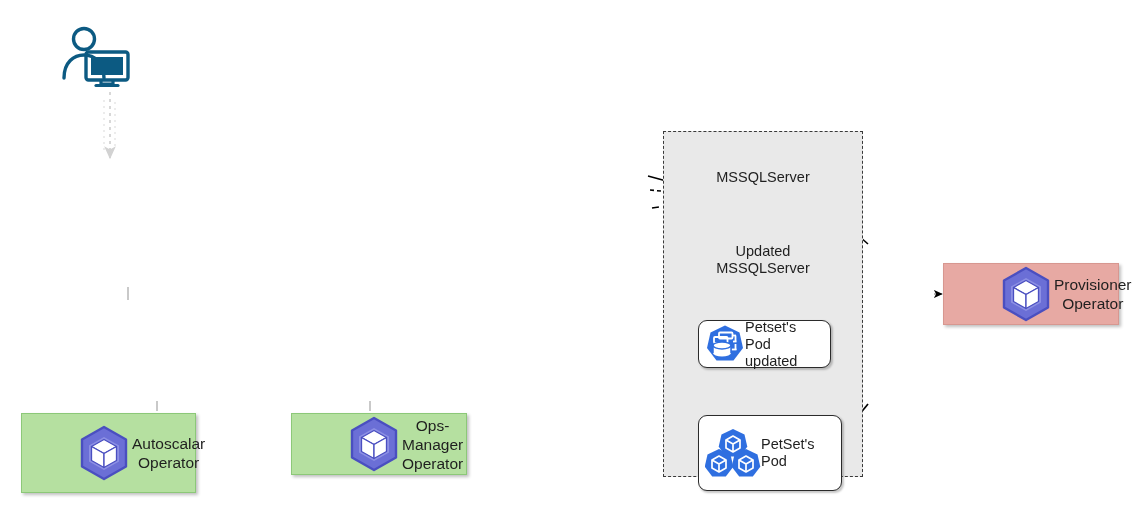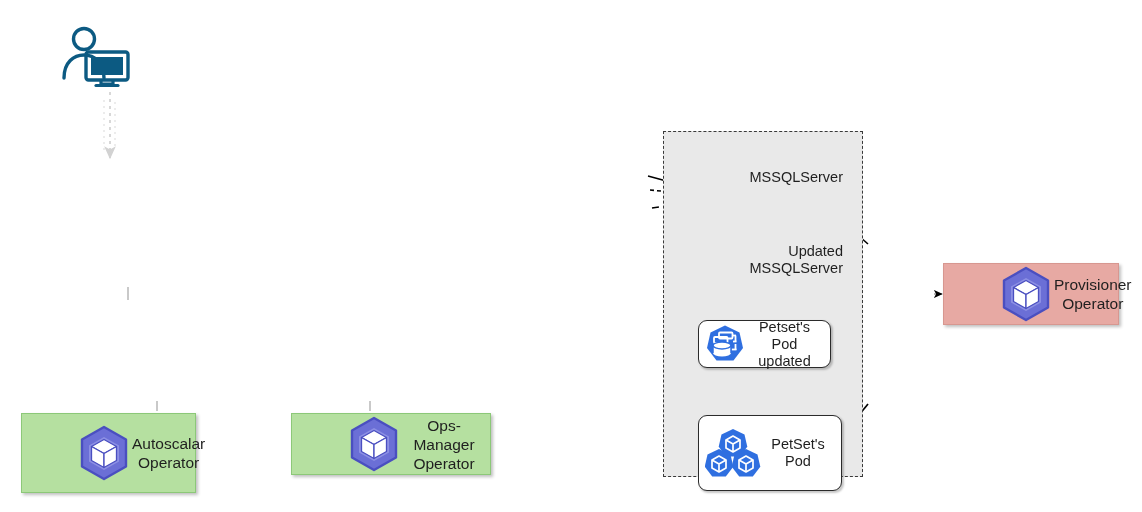--- a/index.html
+++ b/index.html
@@ -32,21 +32,21 @@
     width: 200px;
     height: 346px;
     background: #e9e9e9;
     border: 1.6px dashed #3a3a3a;
     box-sizing: border-box;
   }
 
   
   .panel-label {
     position: absolute;
-    text-align: right;
+    text-align: center;
     color: #1f1f1f;
     font-size: 14.5px;
     line-height: 17px;
     white-space: pre-line;
   }
   #label-mssqlserver { left: 683px; top: 169px; width: 160px; }
   #label-updated-mssqlserver { left: 683px; top: 243px; width: 160px; }
 
   
   .res-box {
@@ -54,21 +54,21 @@
     background: #ffffff;
     border: 1.5px solid #2b2b2b;
     border-radius: 9px;
     box-sizing: border-box;
     display: flex;
     align-items: center;
     box-shadow: 1.5px 1.5px 2px rgba(0,0,0,0.22);
   }
   .res-box .res-label {
     flex: 1;
-    text-align: center;
+    text-align: left;
     color: #1f1f1f;
     font-size: 14.5px;
     line-height: 17px;
     white-space: pre-line;
     padding-right: 6px;
   }
   #box-petset-pod-updated { left: 698px; top: 320px; width: 133px; height: 48px; }
   #box-petset-pod         { left: 698px; top: 415px; width: 144px; height: 76px; }
 
   
@@ -87,21 +87,21 @@
     color: #1f1f1f;
     font-size: 15.5px;
     line-height: 19px;
     white-space: pre-line;
     padding-right: 4px;
   }
   .op-green { background: #b5e0a0; border-color: #8cc878; }
   .op-pink  { background: #e7a9a3; border-color: #d79790; }
 
   #box-autoscalar-operator  { left: 21px;  top: 413px; width: 175px; height: 80px; }
-  #box-opsmanager-operator  { left: 291px; top: 413px; width: 200px; height: 62px; }
+  #box-opsmanager-operator  { left: 291px; top: 413px; width: 176px; height: 62px; }
   #box-provisioner-operator { left: 943px; top: 263px; width: 176px; height: 62px; }
 
   
   .icon-slot {
     flex: 0 0 auto;
     display: flex;
     align-items: center;
     justify-content: center;
   }
   .icon-operator { width: 56px; height: 56px; margin-left: 6px; }

